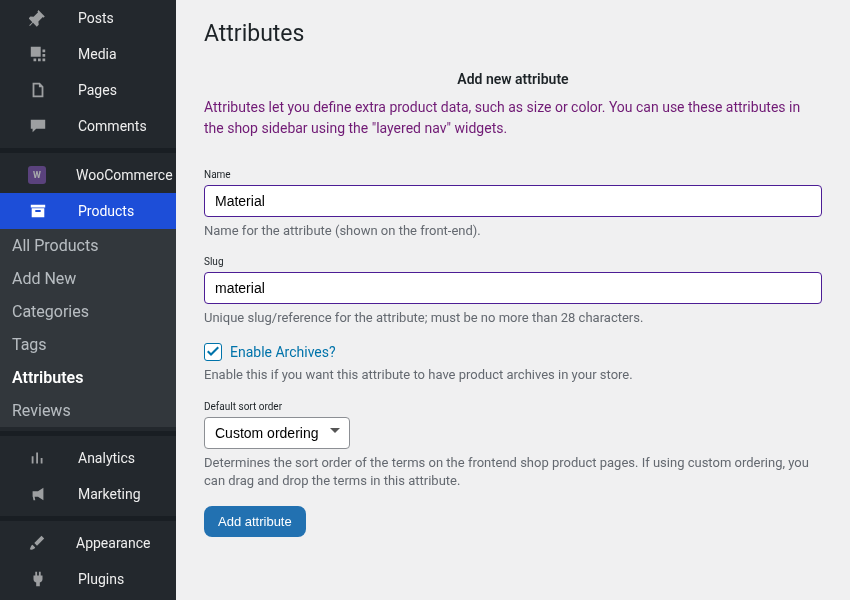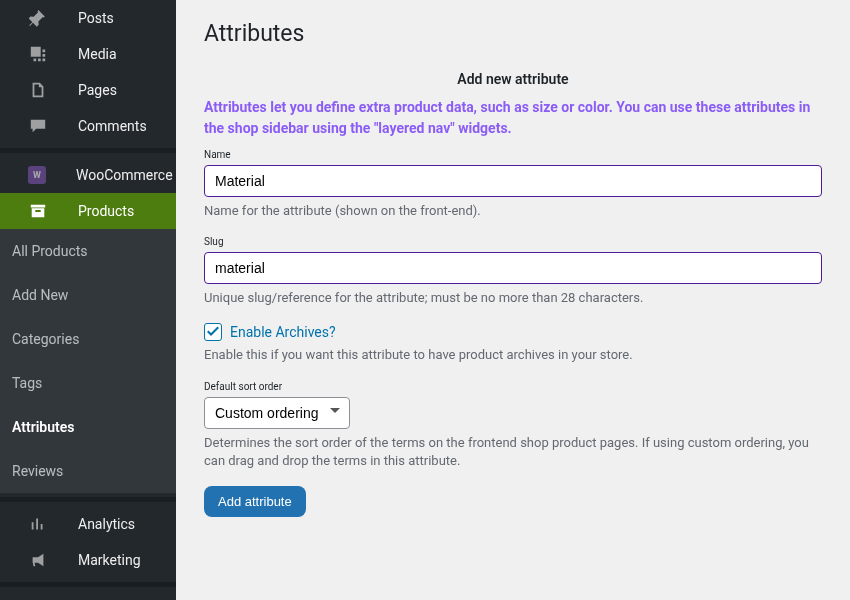--- a/index.html
+++ b/index.html
@@ -1,31 +1,31 @@
 <!DOCTYPE html>
 <html><head>
 <meta charset="utf-8">
 <style>
 * { margin: 0; padding: 0; box-sizing: border-box; }
 body { font-family: -apple-system, BlinkMacSystemFont, "Segoe UI", Roboto, sans-serif; font-size: 14px; color: #333; width: 850px; height: 600px; overflow: hidden; display: flex; background: #f0f0f1; }
 .sidebar { width: 176px; background: #23282d; color: #eee; flex-shrink: 0; }
 .menu-item { display: flex; align-items: center; padding: 8px 28px; color: #eee; cursor: pointer; position: relative; gap: 20px; }
-.menu-item.active { background: #4d7c0f; color: #fff; }
+.menu-item.active { background: #1d4ed8; color: #fff; }
 .menu-item.active::after { content: ''; position: absolute; right: -8px; top: 50%; transform: translateY(-50%); border: 8px solid transparent; border-right-color: #f0f0f1; }
 .menu-item .icon { width: 20px; height: 20px; margin-right: 10px; display: inline-flex; align-items: center; justify-content: center; opacity: 0.6; }
 .menu-item.active .icon { opacity: 1; }
 .menu-sep { height: 5px; background: #191e23; margin: 4px 0; }
 .submenu { background: #32373c; }
-.submenu-item { padding: 14px 12px; color: rgba(240,245,250,0.7); cursor: pointer; font-size: 14px; }
+.submenu-item { padding: 7px 12px; color: rgba(240,245,250,0.7); cursor: pointer; font-size: 16px; }
 .submenu-item.current { color: #fff; font-weight: 600; }
 .woo-badge { background: #7f54b3; border-radius: 3px; width: 18px; height: 18px; display: inline-flex; align-items: center; justify-content: center; font-size: 9px; font-weight: bold; color: #fff; }
 .main { flex: 1; padding: 20px 28px 28px 28px; overflow-y: auto; }
 h1 { font-size: 23px; font-weight: 400; margin-bottom: 24px; color: #1d2327; }
 h3 { font-size: 14px; font-weight: 600; margin-bottom: 10px; color: #1d2327; text-align: center; }
-.intro { color: #8b5cf6; margin-bottom: 10px; line-height: 1.5; font-weight: bold; }
+.intro { color: #701a75; margin-bottom: 30px; line-height: 1.5; }
 .field { margin-bottom: 16px; }
 label { display: block; font-size: 10px; color: #1d2327; margin-bottom: 5px; }
 input[type=text] { width: 100%; padding: 7px 10px; border: 1px solid #4c1d95; border-radius: 4px; font-size: 14px; box-shadow: 0 0 0 transparent; }
 .desc { color: #646970; font-size: 13px; margin-top: 5px; line-height: 1.4; }
 .checkbox-row { display: flex; align-items: center; gap: 8px; margin-top: 6px; }
 .check { width: 18px; height: 18px; border: 1.5px solid #0073aa; border-radius: 3px; display: inline-flex; align-items: center; justify-content: center; color: #0073aa; font-size: 13px; background: #fff; }
 .check-label { color: #0073aa; font-size: 14px; }
 select { padding: 7px 30px 7px 10px; border: 1px solid #8c8f94; border-radius: 4px; font-size: 14px; appearance: none; background: #fff; }
 .select-wrap { position: relative; display: inline-block; text-decoration: underline; }
 .select-wrap::after { content: ''; position: absolute; right: 10px; top: 50%; transform: translateY(-50%); border: 5px solid transparent; border-top-color: #555; pointer-events: none; }

